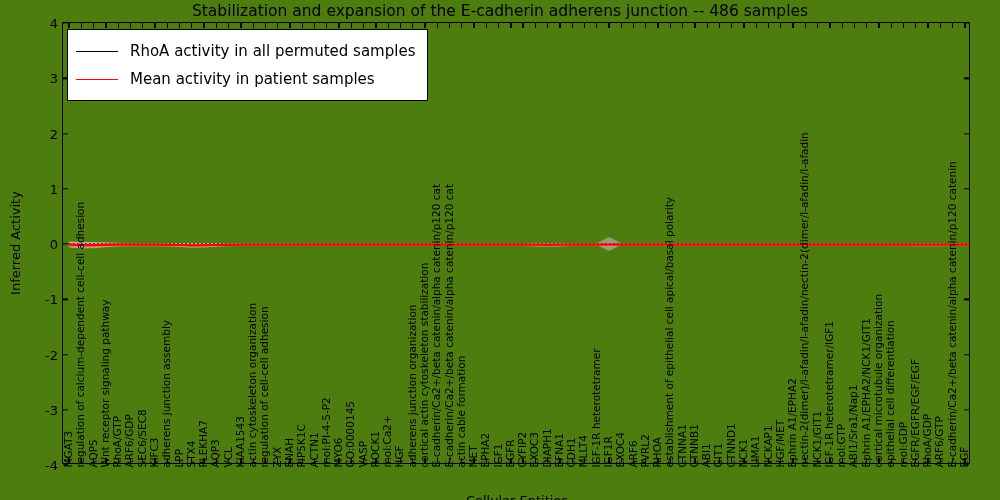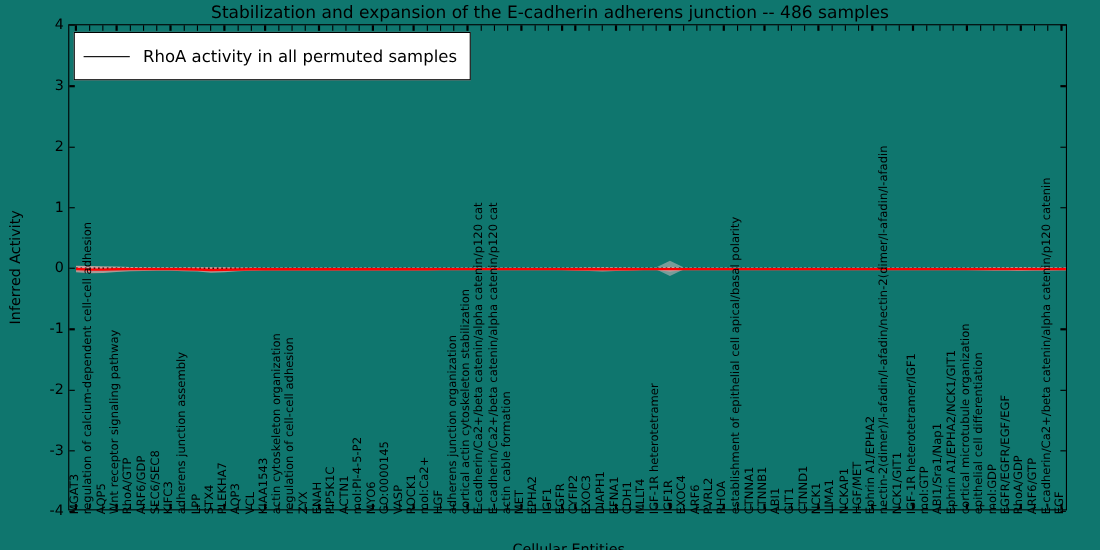--- a/index.html
+++ b/index.html
@@ -1,17 +1,17 @@
 <!DOCTYPE html>
 <html><head>
 <meta charset="utf-8">
 <style>
   html,body{margin:0;padding:0;background:#ffffff;}
   body{width:1000px;height:500px;overflow:hidden;font-family:"DejaVu Sans",sans-serif;}
-  #fig{position:relative;width:1000px;height:500px;background:#0f766e;}
+  #fig{position:relative;width:1000px;height:500px;background:#4d7c0f;}
 
   
   .title{
     position:absolute;left:0;top:2px;width:1000px;text-align:center;
     font-size:15.5px;color:#000;white-space:nowrap;
   }
 
   
   .axes{
     position:absolute;left:62px;top:22px;width:908px;height:442px;
@@ -338,15 +338,19 @@
         <div class="cat" style="left: 893.595px;">E-cadherin/Ca2+/beta catenin/alpha catenin/p120 catenin</div>
         <div class="cat" style="left: 905.865px;">EGF</div>
       </div>
     <div class="xlabel">Cellular Entities</div>
 
     <div class="legend">
       <div class="legrow">
         <span class="legline"></span>
         <span class="legtext">RhoA activity in all permuted samples</span>
       </div>
+      <div class="legrow">
+        <span class="legline red"></span>
+        <span class="legtext">Mean activity in patient samples</span>
+      </div>
     </div>
   </div>
 </div>
 
 </body></html>

